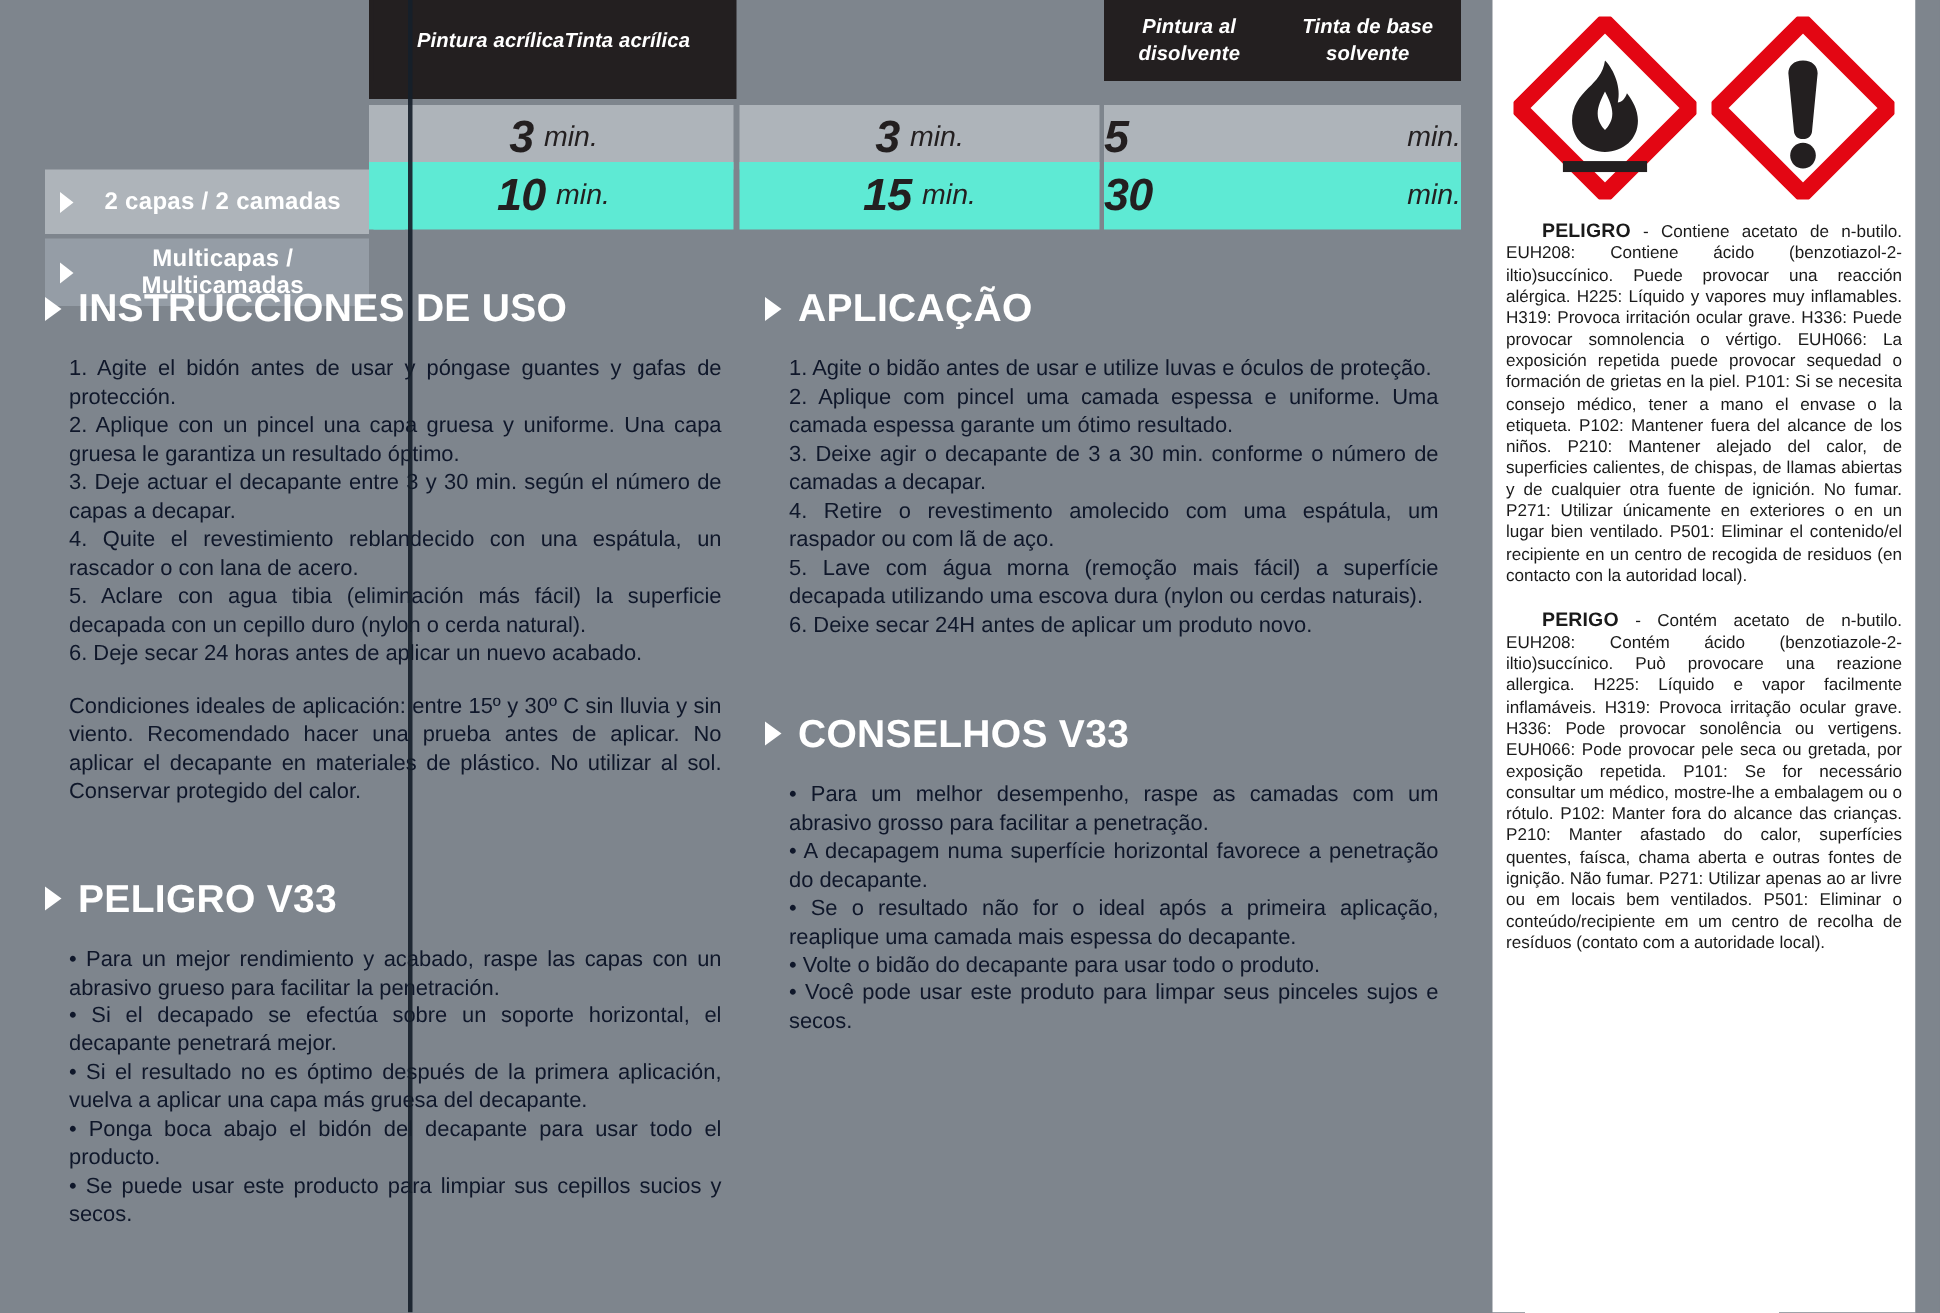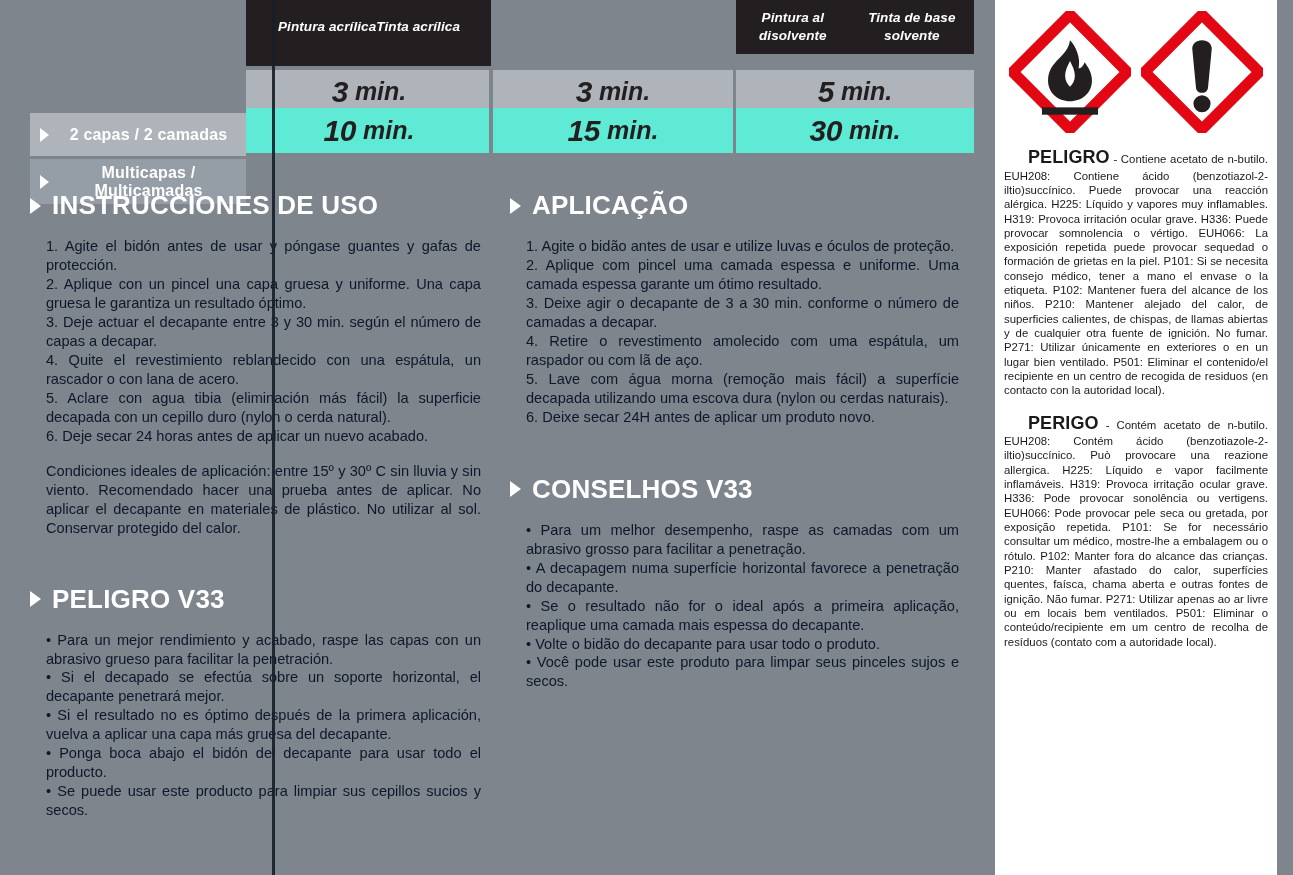--- a/index.html
+++ b/index.html
@@ -105,32 +105,32 @@
     color: #231f20;
     font-style: italic;
     white-space: nowrap;
   }
   .tbl-cell .num {
     font-weight: 700;
     font-size: 30px;
     letter-spacing: -.5px;
   }
   .tbl-cell .unit {
-    font-weight: 700;
-    font-size: 25px;
+    font-weight: 400;
+    font-size: 19px;
     margin-left: 7px;
   }
   .row1 { top: 70px; height: 43px; background: #aeb4ba; }
   .row2 { top: 108px; height: 45px; background: #5eead4; }
   .spacer-cell { position: absolute; left: 246px; width: 24px; }
 
   
   .col-a { left: 249px; width: 240px; }
   .col-b { left: 493px; width: 240px; }
-  .col-c { left: 736px; width: 238px; }
+  .col-c { left: 736px; width: 238px; justify-content: space-between; }
 
   
   .text-col {
     position: absolute;
     color: #ffffff;
   }
   #col-es { left: 30px; top: 190px; width: 467px; }
   #col-pt { left: 510px; top: 190px; width: 465px; }
 
   .sec-head {
@@ -191,21 +191,21 @@
     font-size: 11.4px;
     line-height: 1.255;
     text-align: justify;
     color: #1a1a1a;
     margin: 0;
   }
   #safety-es { margin-top: 13px; }
   #safety-pt { margin-top: 14px; }
   .sig-word {
     font-weight: 700;
-    font-size: 18px;
+    font-size: 13px;
     letter-spacing: .1px;
     padding-left: 24px;
   }
 </style>
 </head>
 <body>
 
 <div id="left-region">
 
   <div id="drying-table">

